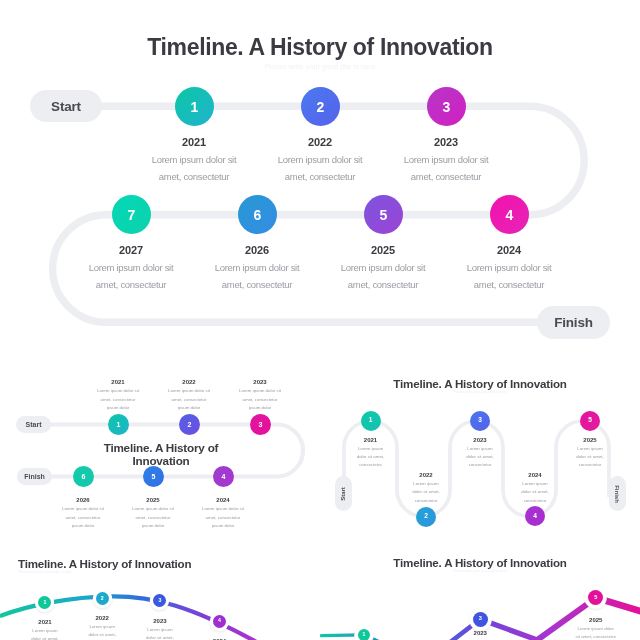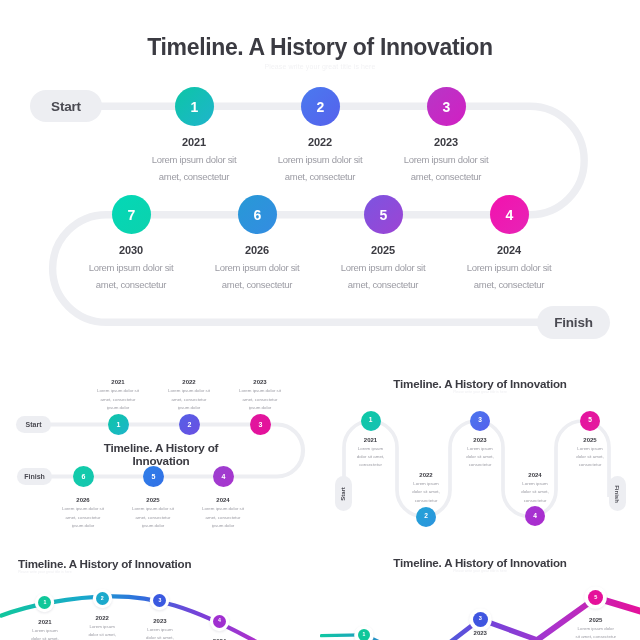--- a/index.html
+++ b/index.html
@@ -94,21 +94,21 @@
       <div class="ds" style="font-size:9.5px;letter-spacing:-0.3px;margin-top:6px;">Lorem ipsum dolor sit</div>
       <div class="ds" style="font-size:9.5px;letter-spacing:-0.3px;margin-top:6px;">amet, consectetur</div>
     </div>
     <div class="blk" style="left:366px;top:136px;width:160px;">
       <div class="yr" style="font-size:11px;letter-spacing:-0.1px;">2023</div>
       <div class="ds" style="font-size:9.5px;letter-spacing:-0.3px;margin-top:6px;">Lorem ipsum dolor sit</div>
       <div class="ds" style="font-size:9.5px;letter-spacing:-0.3px;margin-top:6px;">amet, consectetur</div>
     </div>
 
     <div class="blk" style="left:51px;top:244px;width:160px;">
-      <div class="yr" style="font-size:11px;letter-spacing:-0.1px;">2030</div>
+      <div class="yr" style="font-size:11px;letter-spacing:-0.1px;">2027</div>
       <div class="ds" style="font-size:9.5px;letter-spacing:-0.3px;margin-top:6px;">Lorem ipsum dolor sit</div>
       <div class="ds" style="font-size:9.5px;letter-spacing:-0.3px;margin-top:6px;">amet, consectetur</div>
     </div>
     <div class="blk" style="left:177px;top:244px;width:160px;">
       <div class="yr" style="font-size:11px;letter-spacing:-0.1px;">2026</div>
       <div class="ds" style="font-size:9.5px;letter-spacing:-0.3px;margin-top:6px;">Lorem ipsum dolor sit</div>
       <div class="ds" style="font-size:9.5px;letter-spacing:-0.3px;margin-top:6px;">amet, consectetur</div>
     </div>
     <div class="blk" style="left:303px;top:244px;width:160px;">
       <div class="yr" style="font-size:11px;letter-spacing:-0.1px;">2025</div>

